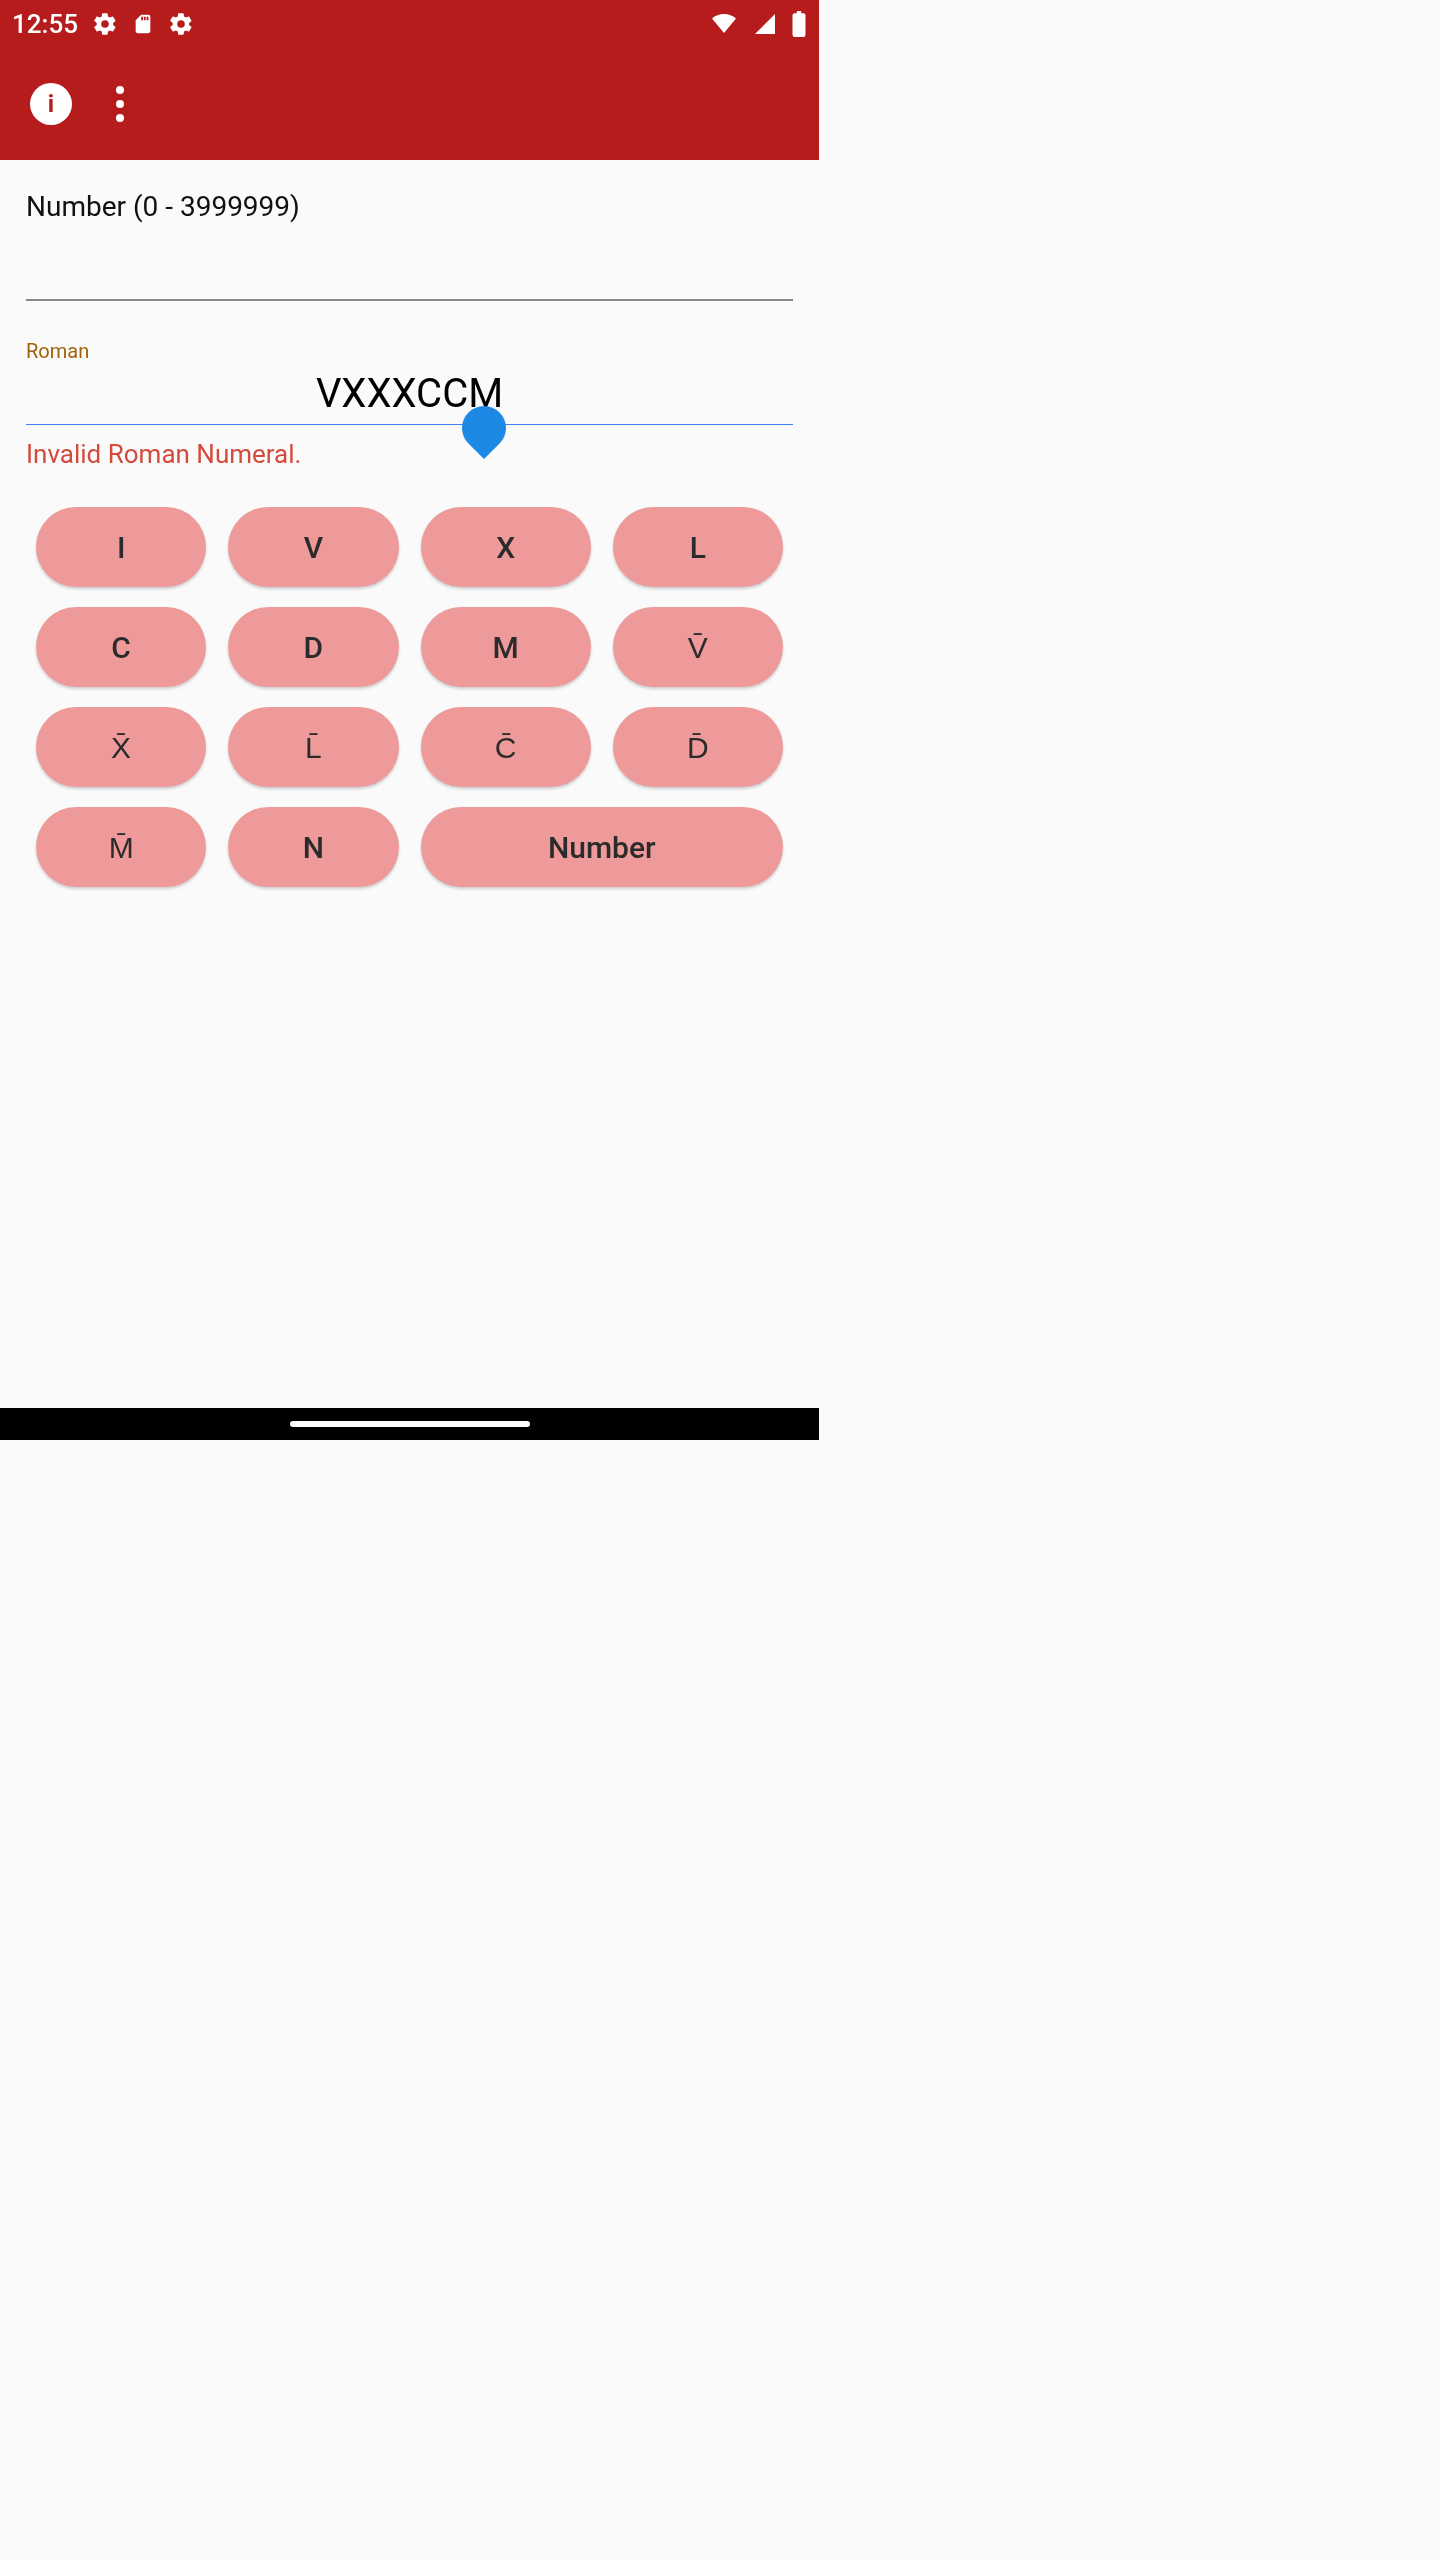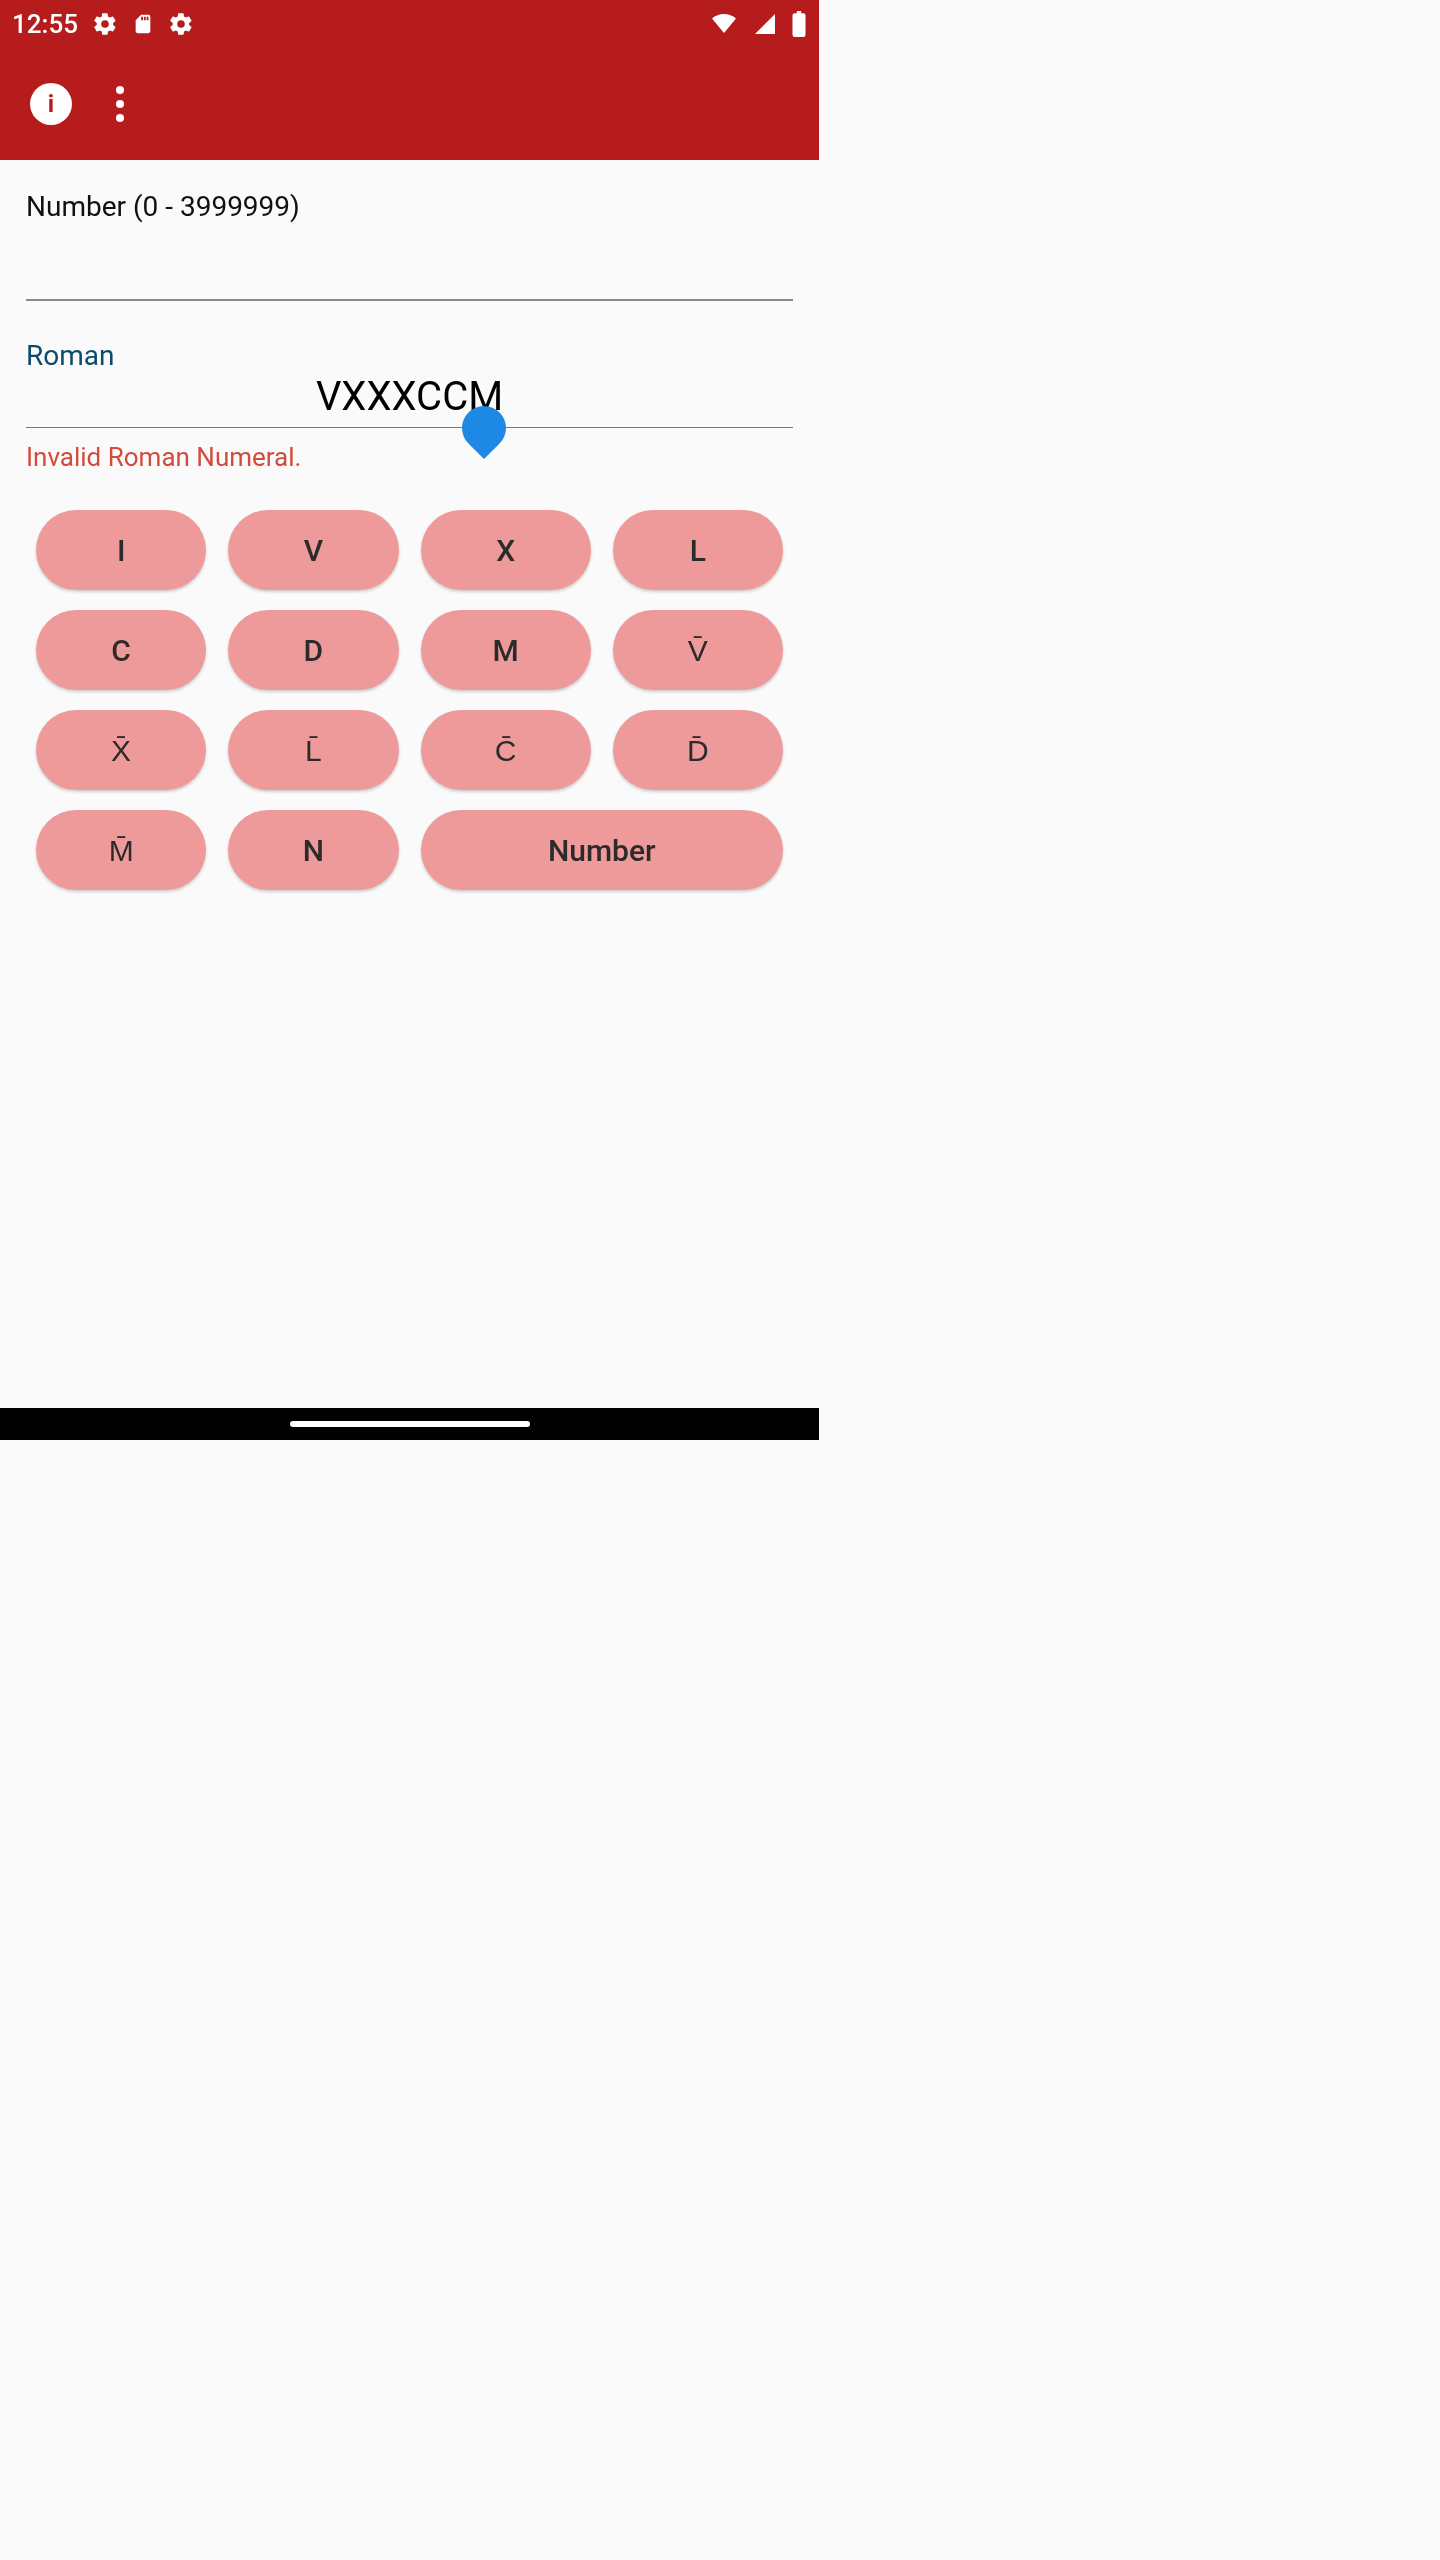--- a/index.html
+++ b/index.html
@@ -16,21 +16,21 @@
     .app-title { color: #fff; font-size: 35px; font-weight: 500; }
     .app-actions { display: flex; align-items: center; gap: 36px; }
     .info-btn { width: 42px; height: 42px; border-radius: 50%; background: #fff; display: flex; align-items: center; justify-content: center; color: #b71c1c; font-size: 24px; font-weight: 700; font-style: normal; }
     .more-btn { display: flex; flex-direction: column; gap: 6px; padding: 8px; }
     .more-btn span { width: 8px; height: 8px; border-radius: 50%; background: #fff; }
 
     
     .content { flex: 1; background: #fafafa; padding: 30px 26px 0 26px; position: relative; }
     .field { margin-bottom: 38px; position: relative; }
     .field-label { font-size: 28px; color: #111; margin-bottom: 22px; display: block; }
-    .field-label.error { color: #0c4a6e; font-size: 28px; margin-bottom: 0; }
+    .field-label.error { color: #a16207; font-size: 20px; margin-bottom: 6px; }
     .field-input { width: 100%; font-size: 40px; text-align: center; border: none; border-bottom: 2px solid #888; background: transparent; padding: 4px 0 10px 0; outline: none; height: 56px; }
     .field.active .field-input { border-bottom: 1px solid #3b82f6; }
     .helper-text { color: #d44a3c; font-size: 26px; margin-top: 14px; }
 
     
     .caret-handle { position: absolute; width: 44px; height: 44px; background: #1e88e5; border-radius: 50% 50% 50% 0; transform: rotate(-45deg); left: 462px; top: 246px; }
 
     
     .keypad { margin-top: 30px; display: grid; grid-template-columns: repeat(4, 1fr); gap: 20px 22px; padding: 0 10px; }
     .key { background: #ef9a9a; border-radius: 40px; height: 80px; display: flex; align-items: center; justify-content: center; font-size: 30px; font-weight: 500; color: #2b2b2b; box-shadow: 0 2px 3px rgba(0,0,0,0.18); cursor: pointer; }

